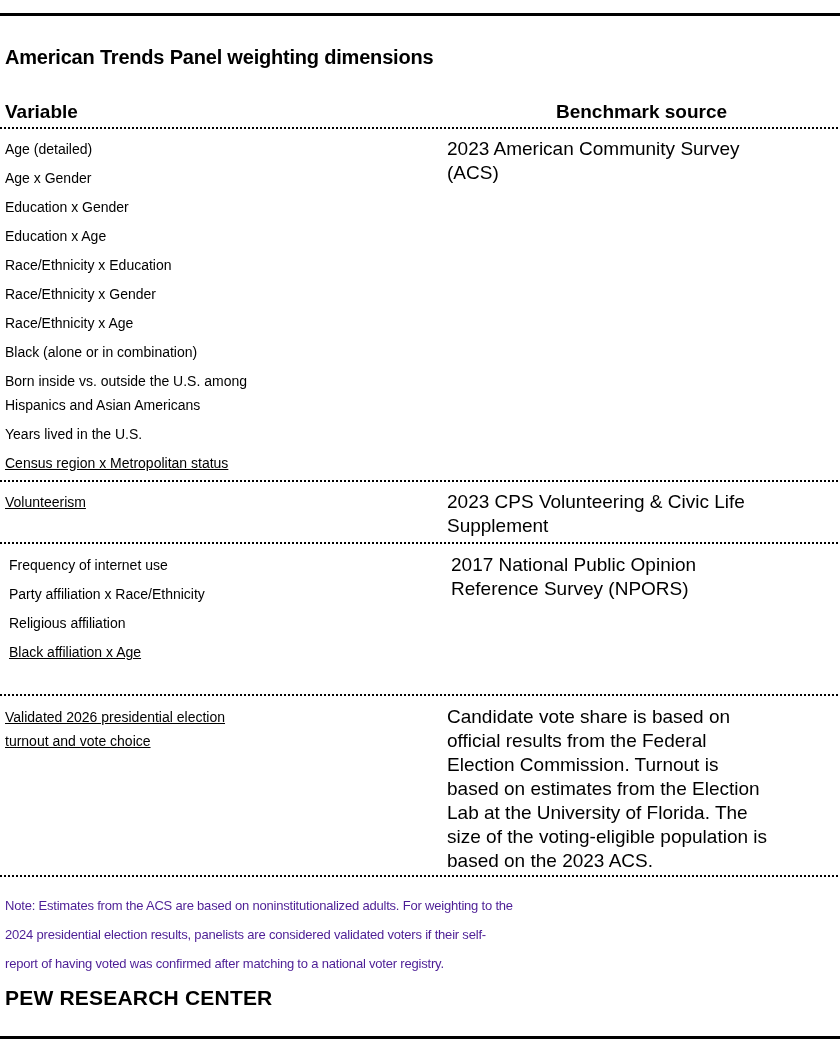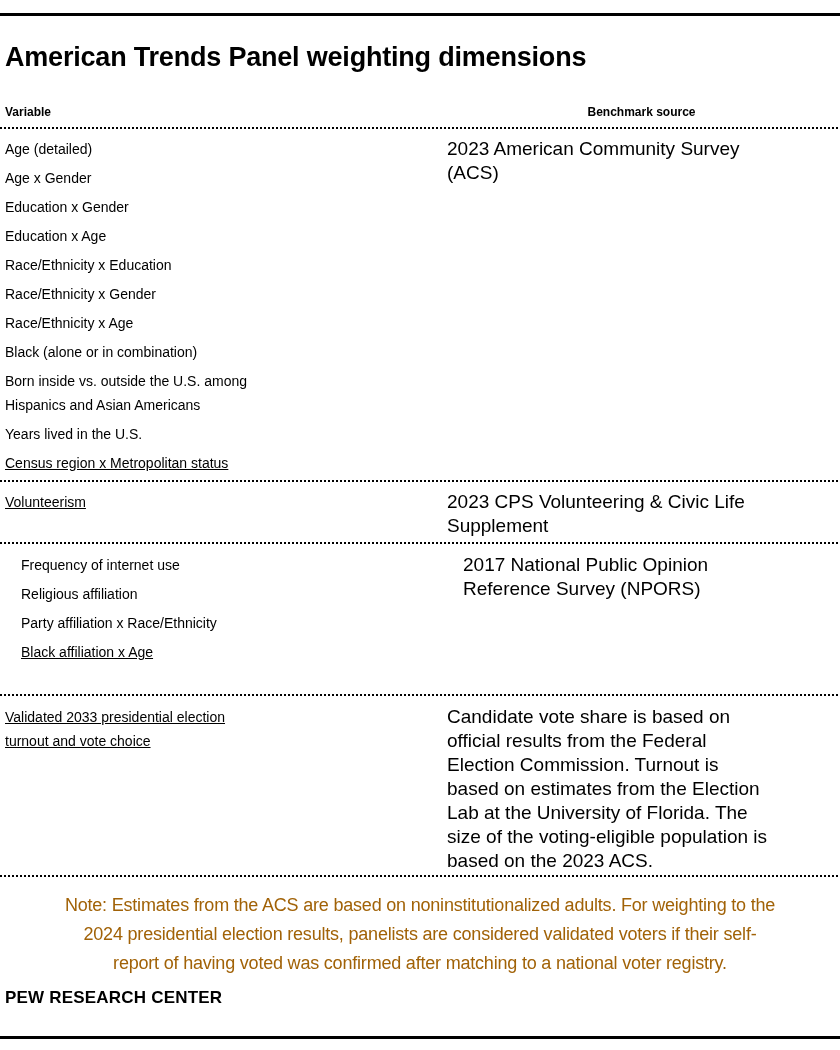--- a/index.html
+++ b/index.html
@@ -19,54 +19,54 @@
   .rule-solid {
     height: 3px;
     background: #000000;
   }
   .rule-dotted {
     height: 2px;
     background-image: repeating-linear-gradient(to right, #000 0 2px, transparent 2px 4px);
   }
 
   .title {
-    font-size: 27px;
+    font-size: 20px;
     line-height: 28px;
     font-weight: bold;
     letter-spacing: -0.2px;
     margin: 27px 0 0 5px;
   }
 
   .thead {
     display: flex;
     margin-top: 30px;
     padding-bottom: 4px;
   }
   .th {
     font-weight: bold;
-    font-size: 12px;
+    font-size: 19px;
     line-height: 22px;
   }
   .cell-left {
     width: 447px;
     box-sizing: border-box;
     padding-left: 5px;
     flex: 0 0 447px;
   }
   .cell-right {
     flex: 1;
     box-sizing: border-box;
     padding-right: 4px;
   }
   .center { text-align: center; }
 
   .trow { display: flex; }
   .trow.s1 { padding: 8px 0 5px; }
   .trow.s2 { padding: 8px 0 4px; }
-  .trow.s3 { padding: 9px 16px 30px; }
+  .trow.s3 { padding: 9px 4px 30px; }
   .trow.s4 { padding: 9px 0 2px; }
 
   .vars {
     list-style: none;
     margin: 0;
     padding: 0;
   }
   .var {
     font-size: 14px;
     line-height: 24px;
@@ -75,31 +75,30 @@
   }
   .var:last-child { margin-bottom: 0; text-decoration: underline; }
 
   .src {
     font-size: 19px;
     line-height: 24px;
     white-space: pre-line;
   }
 
   .note {
-    font-size: 18px;
+    font-size: 13px;
     line-height: 29px;
     letter-spacing: -0.2px;
-    color: #a16207;
+    color: #4c1d95;
     margin: 14px 5px 0 5px;
     white-space: pre-line;
-    text-align: center;
   }
 
   .footer-brand {
-    font-size: 17px;
+    font-size: 21px;
     line-height: 20px;
     font-weight: bold;
     letter-spacing: 0.2px;
     margin: 10px 0 0 5px;
   }
 
   .rule-bottom { margin-top: 28px; }
 </style>
 </head>
 <body>
@@ -149,35 +148,35 @@
     <div class="cell-right src">2023 CPS Volunteering &amp; Civic Life
 Supplement</div>
   </section>
 
   <div class="rule-dotted"></div>
 
   <section class="trow s3">
     <div class="cell-left">
       <ul class="vars">
         <li class="var">Frequency of internet use</li>
+        <li class="var">Party affiliation x Race/Ethnicity</li>
         <li class="var">Religious affiliation</li>
-        <li class="var">Party affiliation x Race/Ethnicity</li>
         <li class="var">Black affiliation x Age</li>
       </ul>
     </div>
     <div class="cell-right src">2017 National Public Opinion
 Reference Survey (NPORS)</div>
   </section>
 
   <div class="rule-dotted"></div>
 
   <section class="trow s4">
     <div class="cell-left">
       <ul class="vars">
-        <li class="var">Validated 2033 presidential election
+        <li class="var">Validated 2026 presidential election
 turnout and vote choice</li>
       </ul>
     </div>
     <div class="cell-right src">Candidate vote share is based on
 official results from the Federal
 Election Commission. Turnout is
 based on estimates from the Election
 Lab at the University of Florida. The
 size of the voting-eligible population is
 based on the 2023 ACS.</div>

